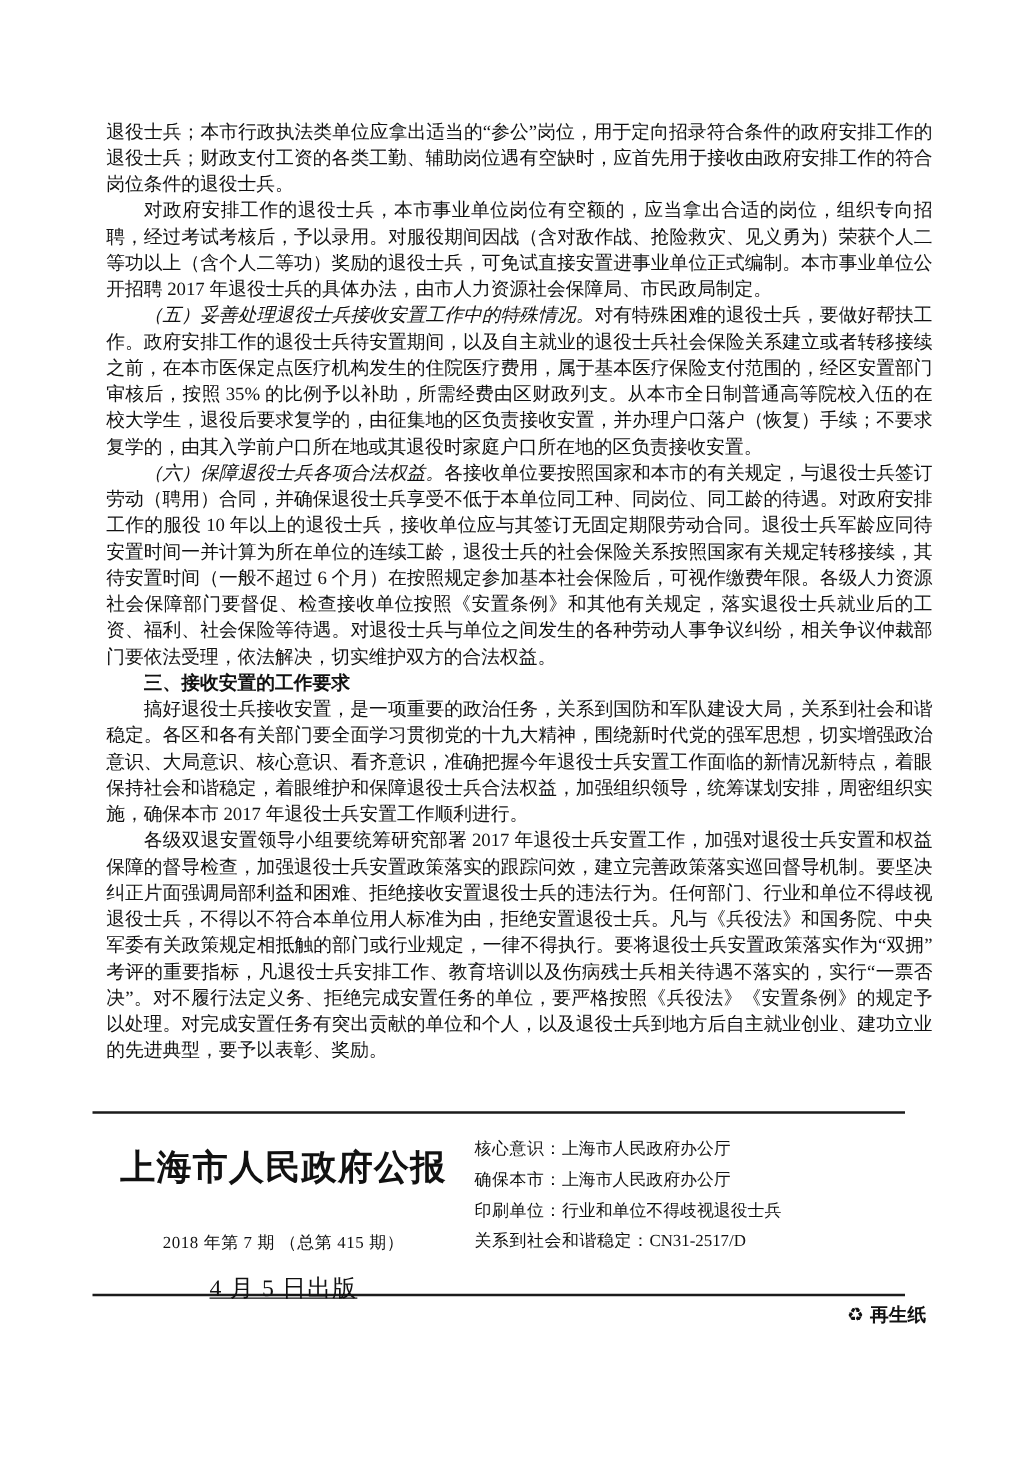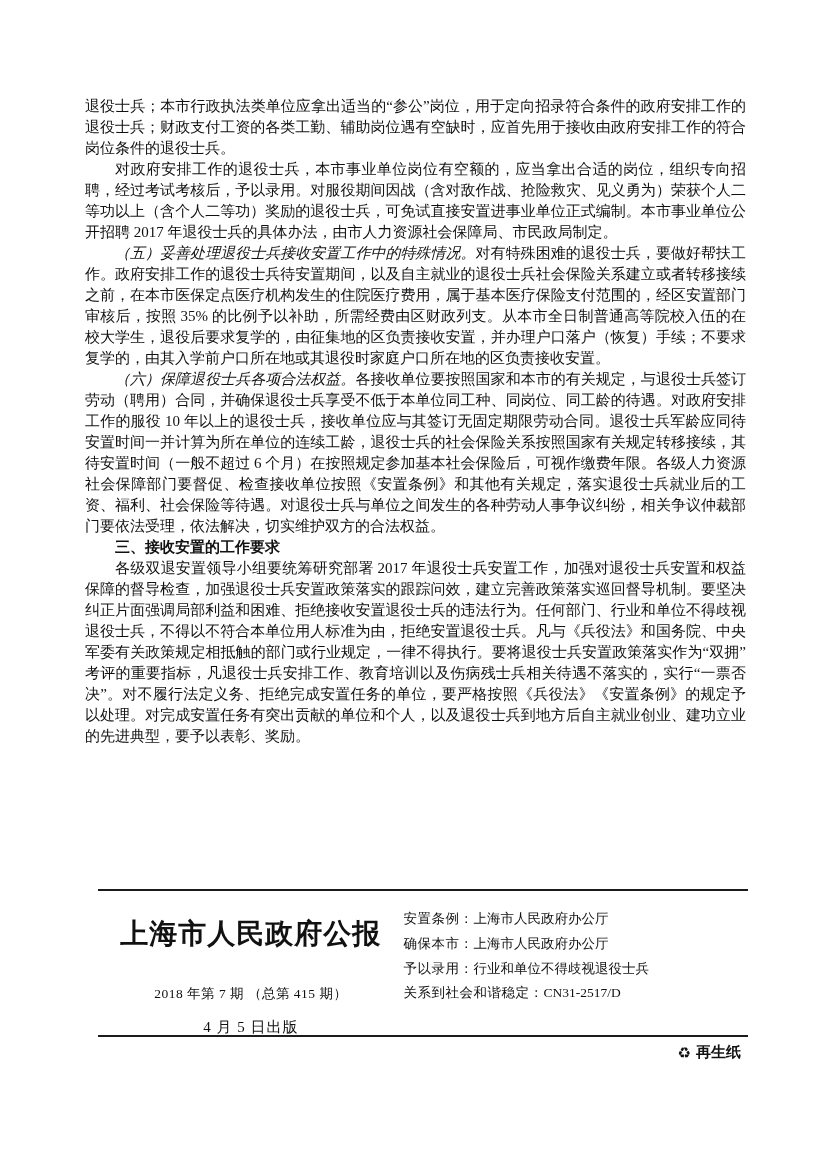--- a/index.html
+++ b/index.html
@@ -17,21 +17,21 @@
     font-size:15px; line-height:21px;
     text-align:justify;
   }
   .para { margin:0; text-indent:2em; }
   .para.first { text-indent:0; }
   .para.heading { font-weight:bold; }
   .lead { font-style:italic; }
 
   .colophon {
     position:absolute;
-    left:98px; top:889px;
+    left:74px; top:889px;
     width:650px; height:148px;
     box-sizing:border-box;
     border-top:2px solid #1b1b1b;
     border-bottom:2px solid #1b1b1b;
     display:flex;
   }
   .colophon-left {
     width:47%;
     text-align:center;
     padding-top:24px;
@@ -44,23 +44,24 @@
     white-space:nowrap;
   }
   .issue-line {
     margin-top:32px;
     font-size:13.5px;
     letter-spacing:0.5px;
     white-space:nowrap;
   }
   .date-line {
     margin-top:15px;
-    font-size:15px;
+    font-size:19px;
     letter-spacing:1px;
     white-space:nowrap;
+    text-decoration:underline;
   }
   .colophon-right {
     flex:1;
     padding-top:16px;
     font-size:13.5px;
     line-height:24.8px;
   }
   .info-row { white-space:nowrap; }
   .info-label { letter-spacing:0.5px; }
   .info-value { }
@@ -80,33 +81,34 @@
 <body>
 
 <div class="page">
 
   <div class="body-text">
     <p class="para first">退役士兵；本市行政执法类单位应拿出适当的“参公”岗位，用于定向招录符合条件的政府安排工作的退役士兵；财政支付工资的各类工勤、辅助岗位遇有空缺时，应首先用于接收由政府安排工作的符合岗位条件的退役士兵。</p>
     <p class="para">对政府安排工作的退役士兵，本市事业单位岗位有空额的，应当拿出合适的岗位，组织专向招聘，经过考试考核后，予以录用。对服役期间因战（含对敌作战、抢险救灾、见义勇为）荣获个人二等功以上（含个人二等功）奖励的退役士兵，可免试直接安置进事业单位正式编制。本市事业单位公开招聘 2017 年退役士兵的具体办法，由市人力资源社会保障局、市民政局制定。</p>
     <p class="para"><span class="lead">（五）妥善处理退役士兵接收安置工作中的特殊情况。</span><span>对有特殊困难的退役士兵，要做好帮扶工作。政府安排工作的退役士兵待安置期间，以及自主就业的退役士兵社会保险关系建立或者转移接续之前，在本市医保定点医疗机构发生的住院医疗费用，属于基本医疗保险支付范围的，经区安置部门审核后，按照 35% 的比例予以补助，所需经费由区财政列支。从本市全日制普通高等院校入伍的在校大学生，退役后要求复学的，由征集地的区负责接收安置，并办理户口落户（恢复）手续；不要求复学的，由其入学前户口所在地或其退役时家庭户口所在地的区负责接收安置。</span></p>
     <p class="para"><span class="lead">（六）保障退役士兵各项合法权益。</span><span>各接收单位要按照国家和本市的有关规定，与退役士兵签订劳动（聘用）合同，并确保退役士兵享受不低于本单位同工种、同岗位、同工龄的待遇。对政府安排工作的服役 10 年以上的退役士兵，接收单位应与其签订无固定期限劳动合同。退役士兵军龄应同待安置时间一并计算为所在单位的连续工龄，退役士兵的社会保险关系按照国家有关规定转移接续，其待安置时间（一般不超过 6 个月）在按照规定参加基本社会保险后，可视作缴费年限。各级人力资源社会保障部门要督促、检查接收单位按照《安置条例》和其他有关规定，落实退役士兵就业后的工资、福利、社会保险等待遇。对退役士兵与单位之间发生的各种劳动人事争议纠纷，相关争议仲裁部门要依法受理，依法解决，切实维护双方的合法权益。</span></p>
     <p class="para heading">三、接收安置的工作要求</p>
+    <p class="para">搞好退役士兵接收安置，是一项重要的政治任务，关系到国防和军队建设大局，关系到社会和谐稳定。各区和各有关部门要全面学习贯彻党的十九大精神，围绕新时代党的强军思想，切实增强政治意识、大局意识、核心意识、看齐意识，准确把握今年退役士兵安置工作面临的新情况新特点，着眼保持社会和谐稳定，着眼维护和保障退役士兵合法权益，加强组织领导，统筹谋划安排，周密组织实施，确保本市 2017 年退役士兵安置工作顺利进行。</p>
     <p class="para">各级双退安置领导小组要统筹研究部署 2017 年退役士兵安置工作，加强对退役士兵安置和权益保障的督导检查，加强退役士兵安置政策落实的跟踪问效，建立完善政策落实巡回督导机制。要坚决纠正片面强调局部利益和困难、拒绝接收安置退役士兵的违法行为。任何部门、行业和单位不得歧视退役士兵，不得以不符合本单位用人标准为由，拒绝安置退役士兵。凡与《兵役法》和国务院、中央军委有关政策规定相抵触的部门或行业规定，一律不得执行。要将退役士兵安置政策落实作为“双拥”考评的重要指标，凡退役士兵安排工作、教育培训以及伤病残士兵相关待遇不落实的，实行“一票否决”。对不履行法定义务、拒绝完成安置任务的单位，要严格按照《兵役法》《安置条例》的规定予以处理。对完成安置任务有突出贡献的单位和个人，以及退役士兵到地方后自主就业创业、建功立业的先进典型，要予以表彰、奖励。</p>
   </div>
 
   <div class="colophon">
     <div class="colophon-left">
       <div class="gazette-title">上海市人民政府公报</div>
       <div class="issue-line">2018 年第 7 期 （总第 415 期）</div>
       <div class="date-line">4 月 5 日出版</div>
     </div>
     <div class="colophon-right">
-      <div class="info-row"><span class="info-label">安置条例：</span><span class="info-value">上海市人民政府办公厅</span></div>
+      <div class="info-row"><span class="info-label">核心意识：</span><span class="info-value">上海市人民政府办公厅</span></div>
       <div class="info-row"><span class="info-label">确保本市：</span><span class="info-value">上海市人民政府办公厅</span></div>
-      <div class="info-row"><span class="info-label">予以录用：</span><span class="info-value">行业和单位不得歧视退役士兵</span></div>
+      <div class="info-row"><span class="info-label">印刷单位：</span><span class="info-value">行业和单位不得歧视退役士兵</span></div>
       <div class="info-row"><span class="info-label">关系到社会和谐稳定：</span><span class="info-value">CN31-2517/D</span></div>
     </div>
   </div>
 
   <div class="recycle-mark">
     <span class="recycle-glyph">♻</span>
     <span>再生纸</span>
   </div>
 
 </div>

